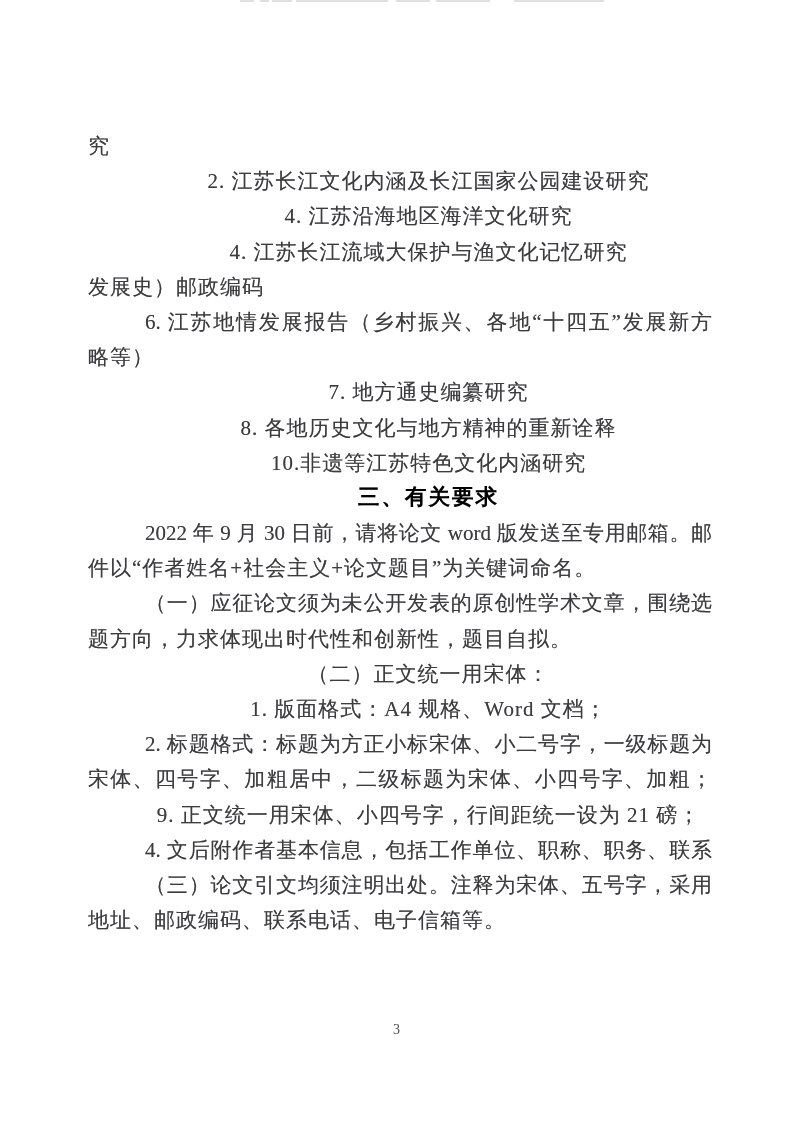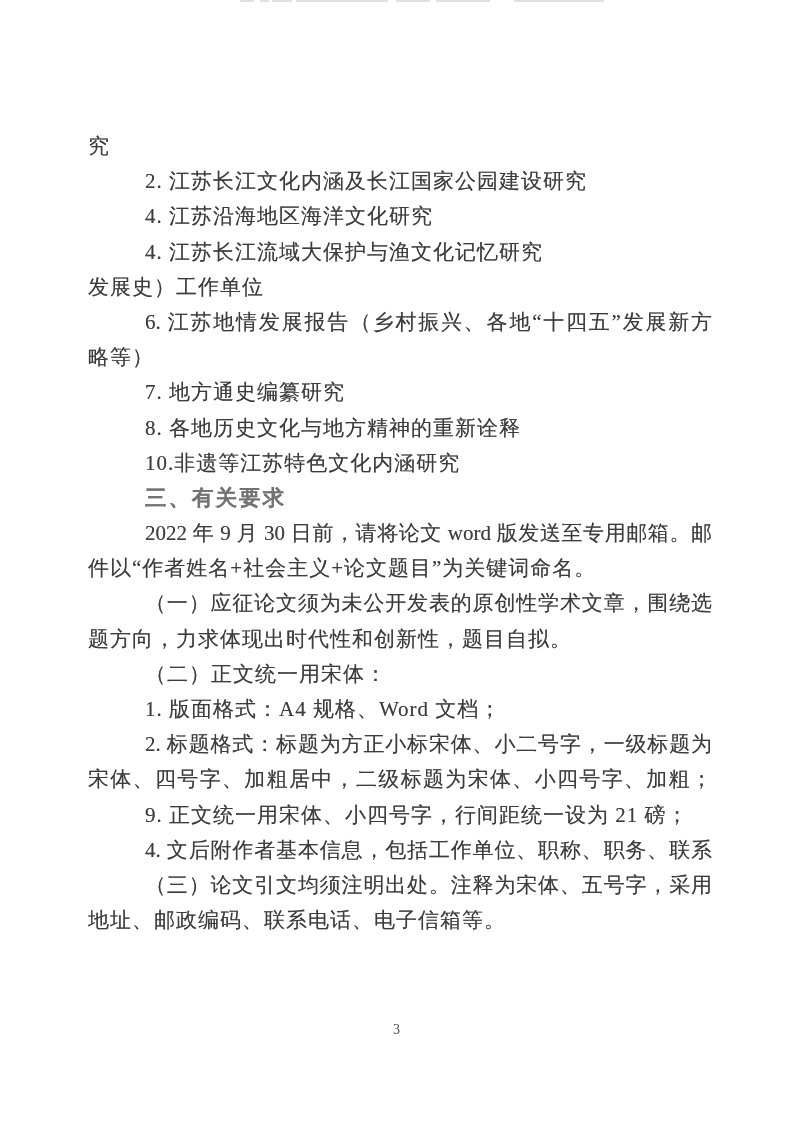--- a/index.html
+++ b/index.html
@@ -41,34 +41,35 @@
     height: 35.2px;
     line-height: 35.2px;
     font-size: 21px;
     letter-spacing: 1px;
     color: #3c3c40;
     white-space: nowrap;
     text-shadow: 0 0 0.5px rgba(60,60,64,0.55);
   }
   .indent {
     padding-left: 57px;
+    text-align: center;
   }
   
   .full {
     letter-spacing: 0;
     white-space: normal;
     text-align: justify;
     text-align-last: justify;
   }
   .heading {
-    font-family: Liberation Sans, sans-serif;
+    font-family: Liberation Mono, monospace;
     font-weight: 700;
     font-size: 21.5px;
     letter-spacing: 2px;
-    color: #737373;
+    color: #000000;
   }
   .page-number {
     position: absolute;
     left: 0;
     right: 0;
     top: 1022px;
     text-align: center;
     font-size: 14px;
     color: #4c4c50;
     font-family: "Liberation Serif", "DejaVu Serif", serif;
@@ -85,21 +86,21 @@
   <div class="artifact a4"></div>
   <div class="artifact a5"></div>
   <div class="artifact a6"></div>
   <div class="artifact a7"></div>
 
   <div class="text-block">
     <div class="line">究</div>
     <div class="line indent">2. 江苏长江文化内涵及长江国家公园建设研究</div>
     <div class="line indent">4. 江苏沿海地区海洋文化研究</div>
     <div class="line indent">4. 江苏长江流域大保护与渔文化记忆研究</div>
-    <div class="line">发展史）工作单位</div>
+    <div class="line">发展史）邮政编码</div>
     <div class="line indent full">6. 江苏地情发展报告（乡村振兴、各地“十四五”发展新方</div>
     <div class="line">略等）</div>
     <div class="line indent">7. 地方通史编纂研究</div>
     <div class="line indent">8. 各地历史文化与地方精神的重新诠释</div>
     <div class="line indent">10.非遗等江苏特色文化内涵研究</div>
     <div class="line indent heading">三、有关要求</div>
     <div class="line indent full">2022 年 9 月 30 日前，请将论文 word 版发送至专用邮箱。邮</div>
     <div class="line">件以“作者姓名+社会主义+论文题目”为关键词命名。</div>
     <div class="line indent full">（一）应征论文须为未公开发表的原创性学术文章，围绕选</div>
     <div class="line">题方向，力求体现出时代性和创新性，题目自拟。</div>

